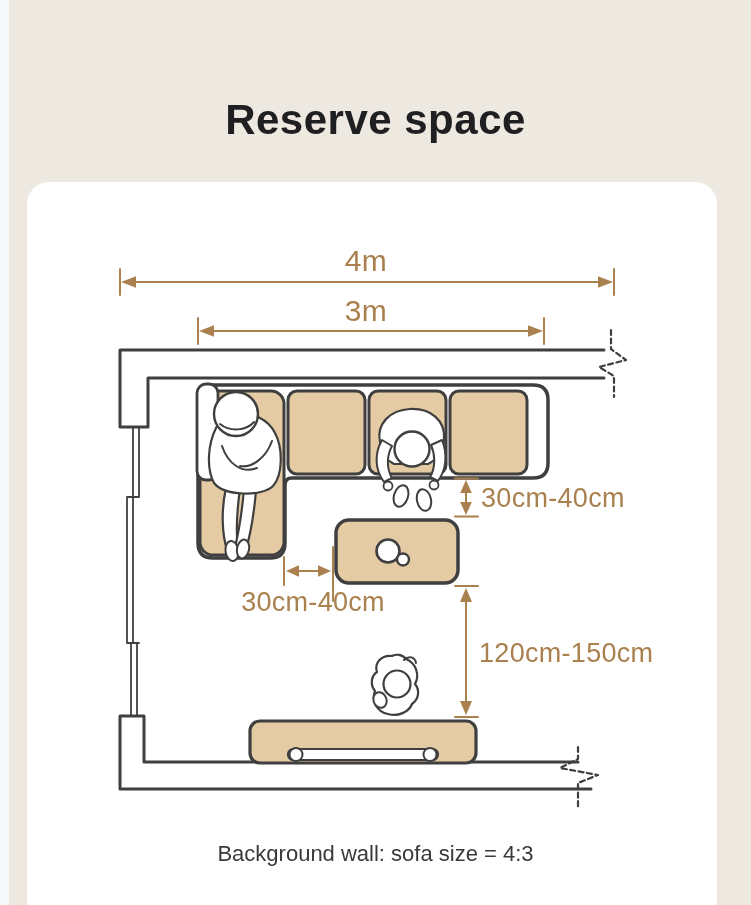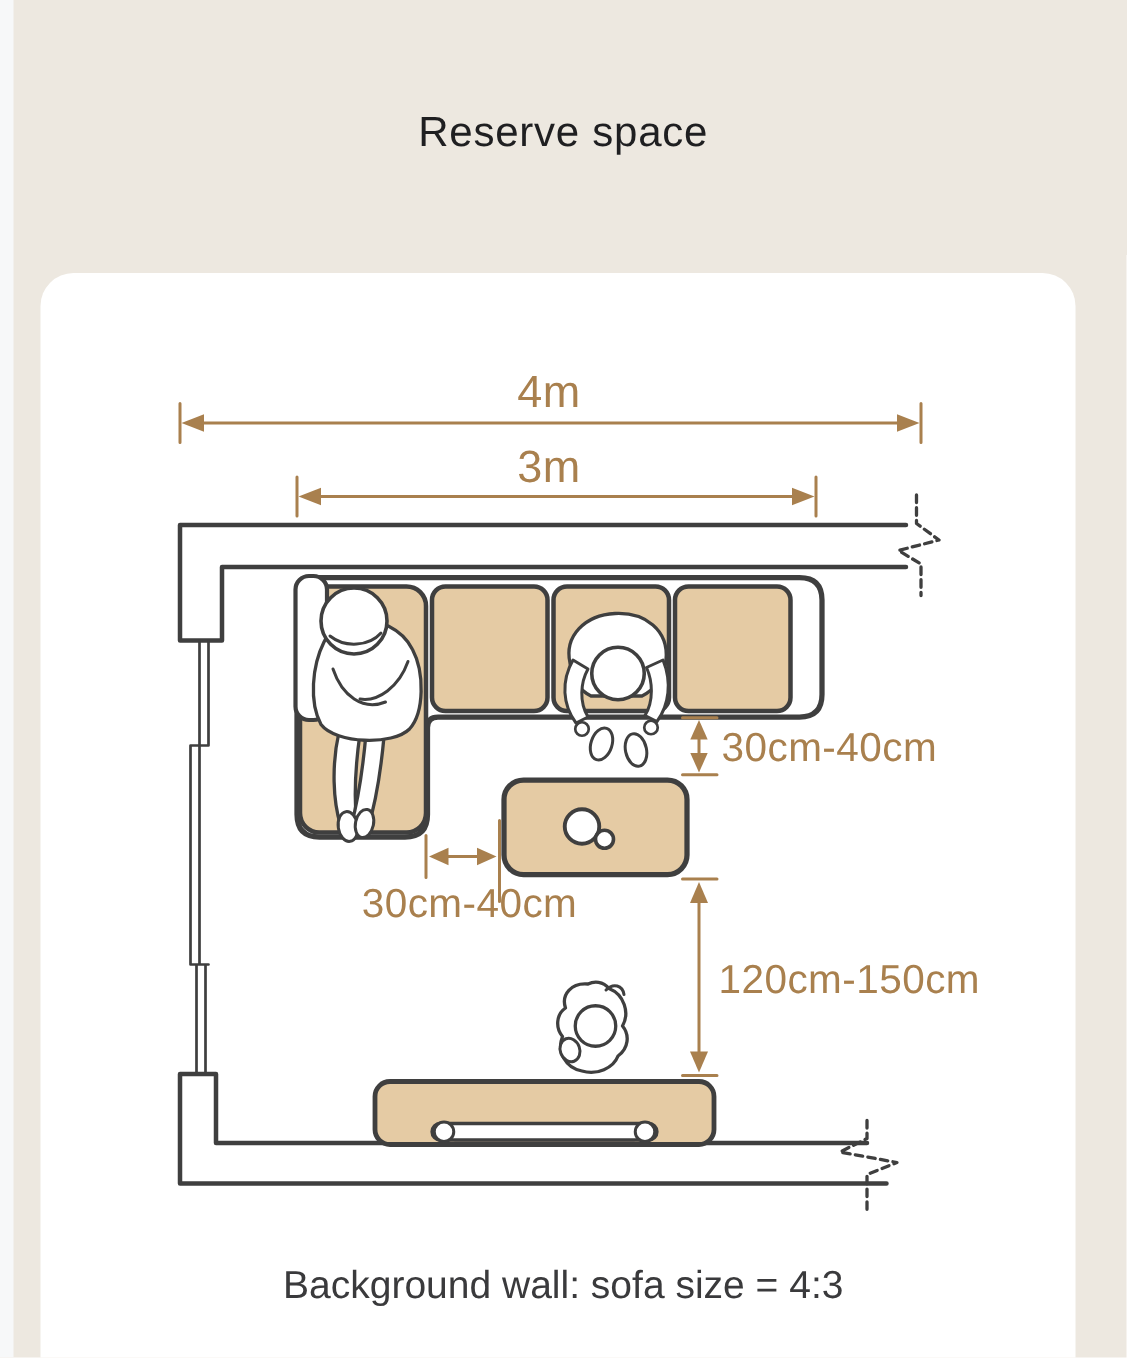--- a/index.html
+++ b/index.html
@@ -17,38 +17,38 @@
   body{
     position:relative;
     background:var(--background);
     font-family:"Liberation Sans", sans-serif;
   }
   .edge-strip{
     position:absolute;left:0;top:0;width:9px;height:905px;
     background:var(--edge_strip);
   }
   .page-title{
-    position:absolute;top:72px;left:0;right:0;
+    position:absolute;top:96px;left:0;right:0;
     text-align:center;
-    font-size:28px;font-weight:400;line-height:1.15;
+    font-size:42px;font-weight:700;line-height:1.15;
     letter-spacing:.5px;
     color:var(--title_color);
   }
   .card{
     position:absolute;left:27px;top:182px;width:690px;height:780px;
     background:var(--card);
     border-radius:22px;
   }
   .plan-svg{
     position:absolute;left:0;top:0;width:751px;height:905px;
   }
   .caption{
     position:absolute;top:840px;left:0;right:0;
     text-align:center;
-    font-size:26px;font-weight:400;line-height:1.25;
+    font-size:22px;font-weight:400;line-height:1.25;
     color:var(--caption_color);
   }
   
   .ink-line{stroke:var(--ink);fill:none;stroke-linecap:round;stroke-linejoin:round}
   .white-shape{fill:#fff;stroke:var(--ink);stroke-linejoin:round}
   .tan-shape{fill:var(--cushion);stroke:var(--ink);stroke-linejoin:round}
   .dim-line{stroke:var(--dimension);fill:none;stroke-width:2;stroke-linecap:round}
   .dim-fill{fill:var(--dimension);stroke:none}
   .dim-text{fill:var(--dimension);font-family:"Liberation Sans",sans-serif;font-size:27px;letter-spacing:.3px}
   .dim-text-big{fill:var(--dimension);font-family:"Liberation Sans",sans-serif;font-size:30px;letter-spacing:.3px}

